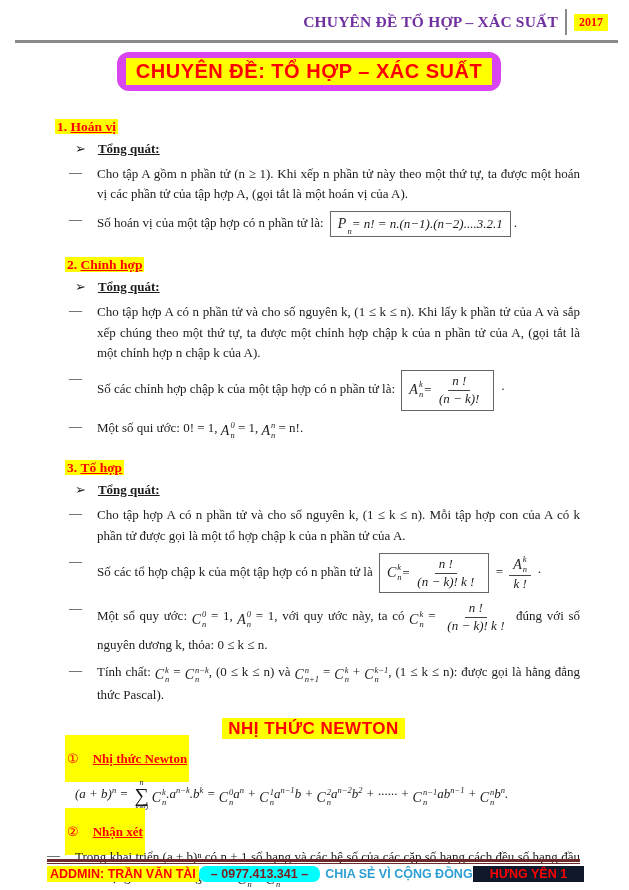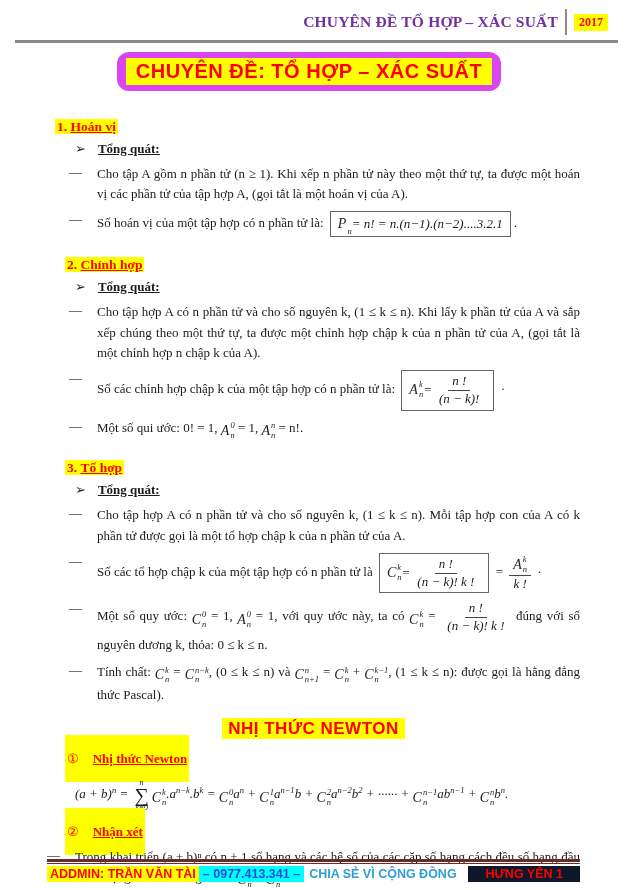--- a/index.html
+++ b/index.html
@@ -62,21 +62,21 @@
   .nsub .u{text-decoration:underline;font-weight:bold;}
   .nformula{margin:12px 0 8px 28px;line-height:1.4;}
 
   
   .footer{position:absolute;left:47px;right:38px;bottom:8px;}
   .f-rule1{height:3px;background:#6d2a2a;}
   .f-rule2{height:1px;background:#6d2a2a;margin-top:1px;}
   .f-row{display:flex;align-items:center;margin-top:2px;font-family:"Liberation Sans", sans-serif;
          font-weight:bold;font-size:12.5px;white-space:nowrap;}
   .f-admin{background:#FFFF00;color:#FF0000;padding:1px 3px;}
-  .f-phone{background:#00FFFF;color:#1d4ed8;padding:1px 4px;}
+  .f-phone{background:#00FFFF;color:#7f1d1d;padding:1px 12px;border-radius:7px;}
   .f-share{color:#2E9FD4;margin-left:5px;}
   .f-region{background:#0f172a;color:#FF0000;padding:1px 17px;margin-left:auto;}
 </style>
 </head>
 <body>
 
 <div class="page">
 
   <div class="hdr">
     <span class="hdr-title">CHUYÊN ĐỀ TỔ HỢP – XÁC SUẤT</span>

